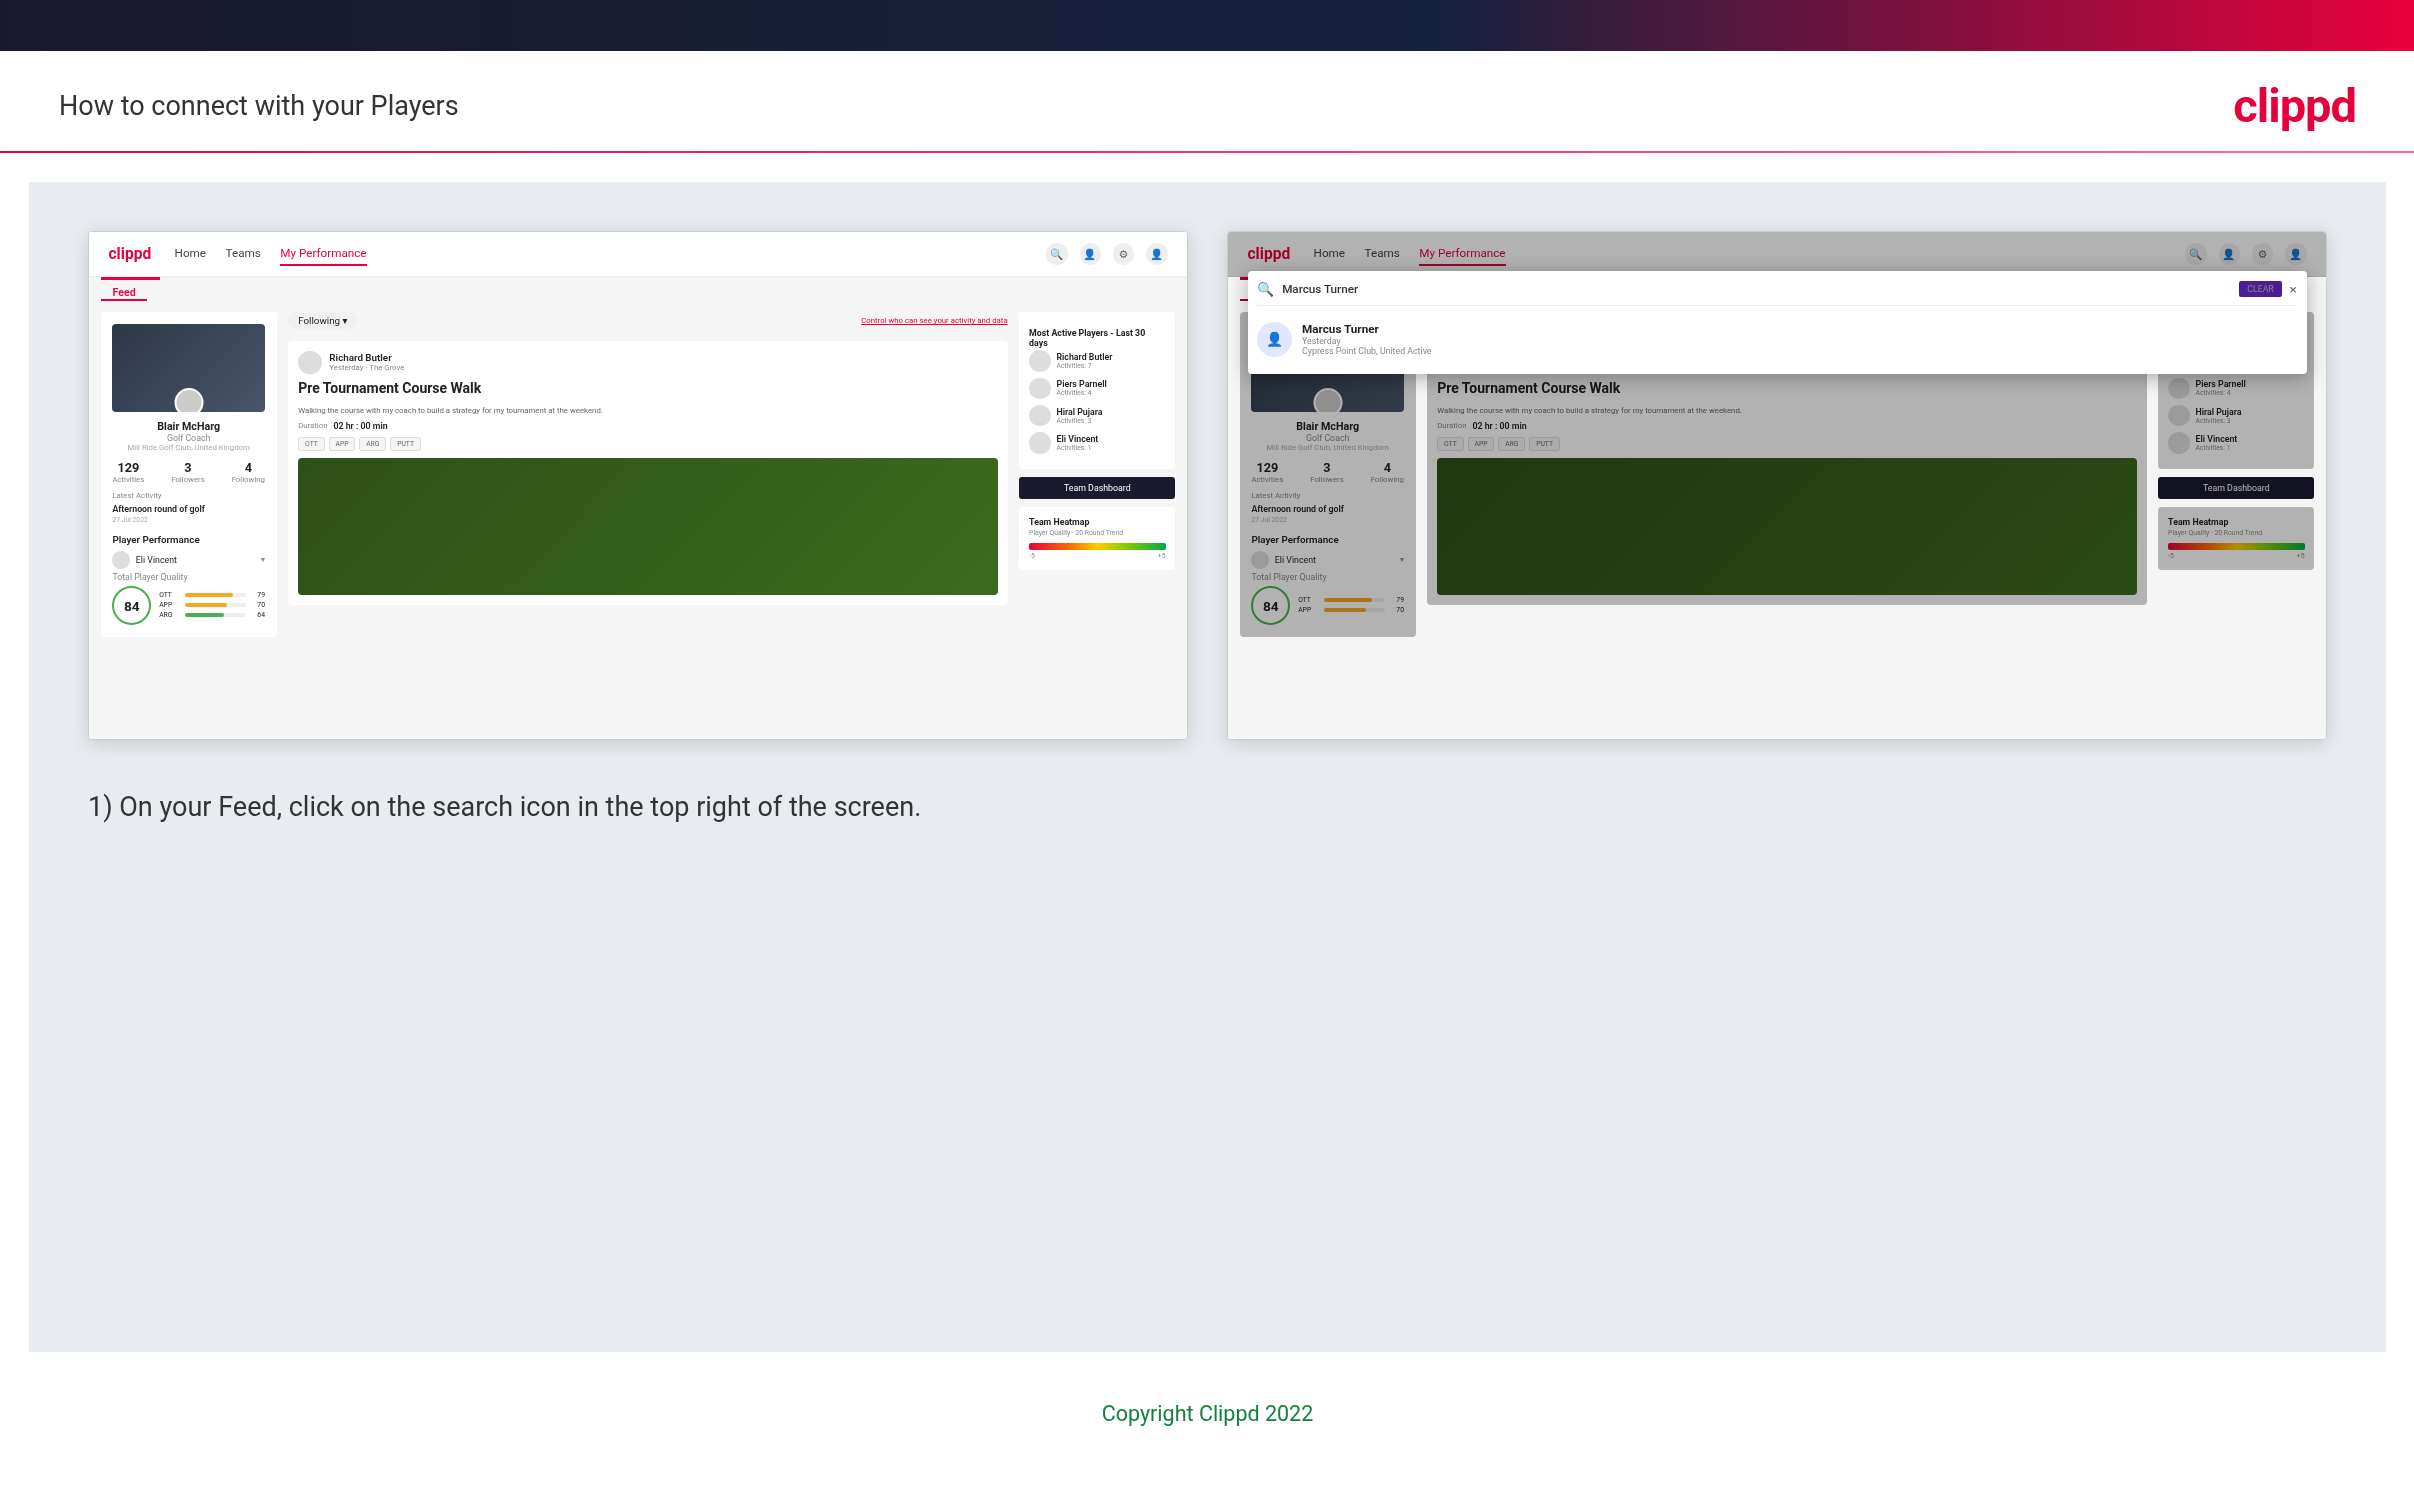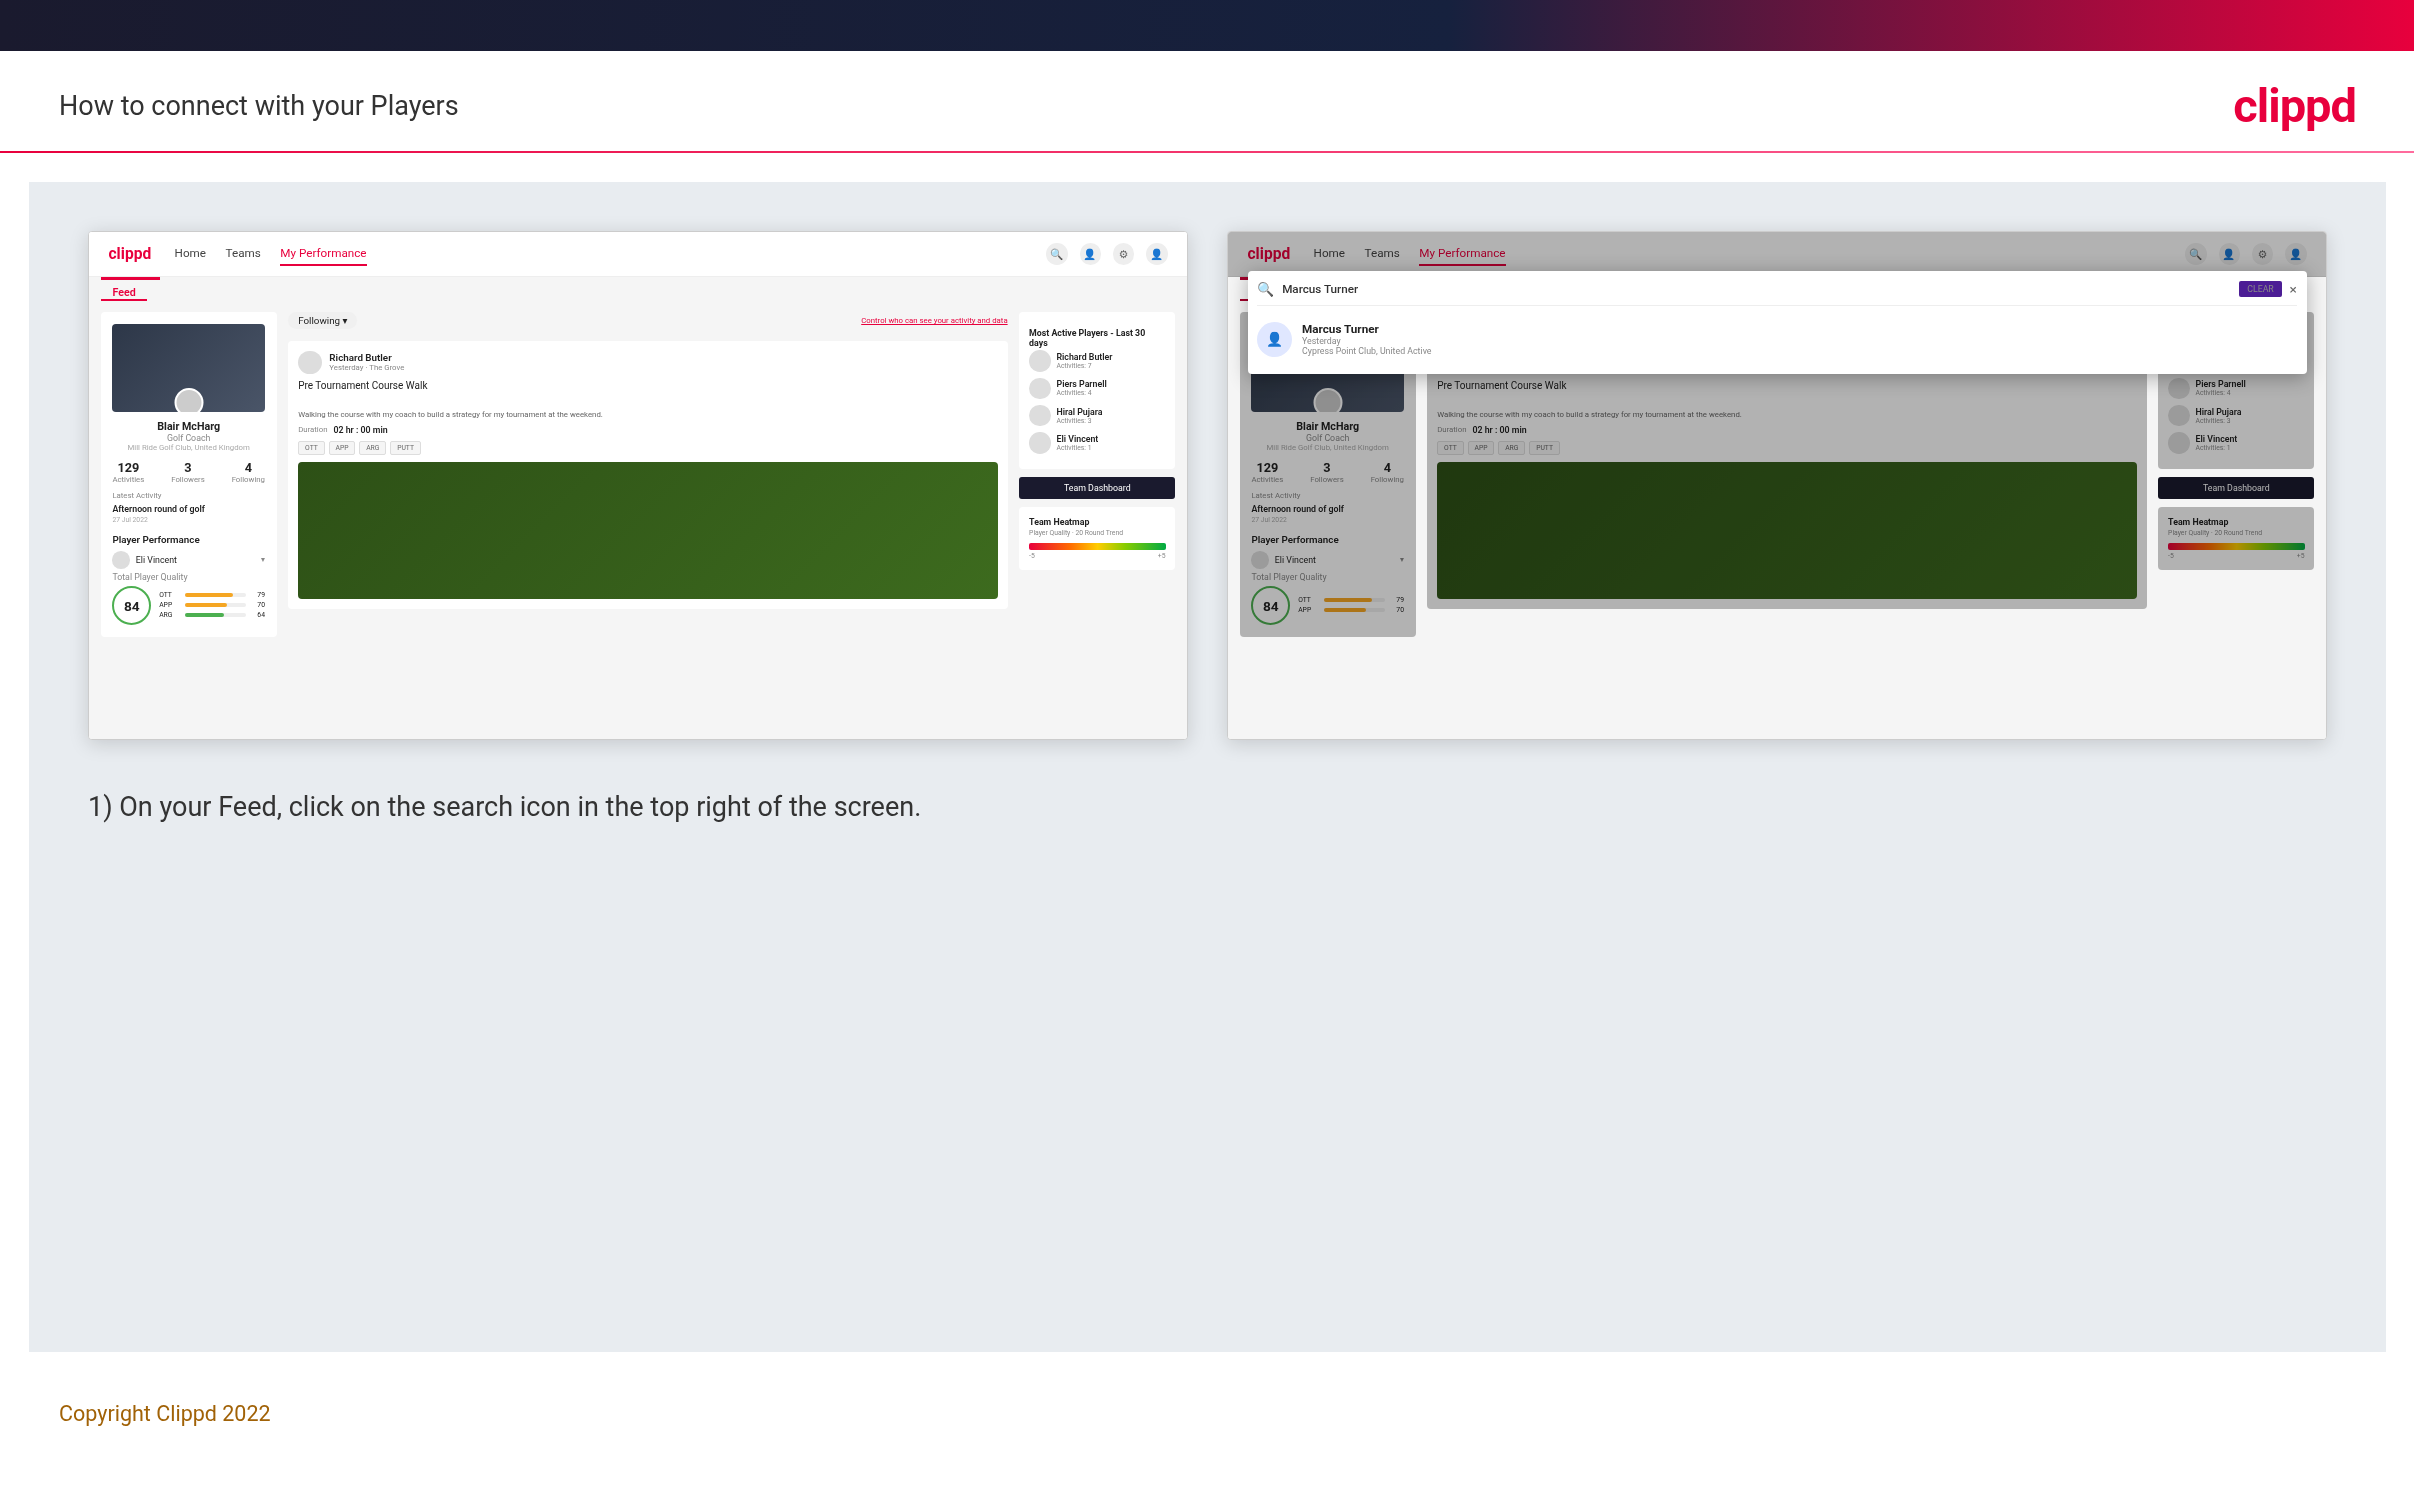--- a/index.html
+++ b/index.html
@@ -325,23 +325,23 @@
     .mini-activity-info { flex: 1; }
     .mini-activity-name {
       font-size: 9.8px;
       font-weight: 600;
     }
     .mini-activity-sub {
       font-size: 7.8px;
       color: #888;
     }
     .mini-activity-title {
-      font-size: 10px;
-      font-weight: 400;
-      margin-bottom: 19px;
+      font-size: 14px;
+      font-weight: 700;
+      margin-bottom: 10px;
     }
     .mini-activity-desc {
       font-size: 7.8px;
       color: #666;
       margin-bottom: 5.9px;
     }
     .mini-duration-row {
       display: flex;
       align-items: center;
       gap: 5.9px;
@@ -520,21 +520,22 @@
       flex: 1;
       font-size: 27px;
       color: #333;
       line-height: 1.4;
     }
 
     
     .footer {
       padding: 19.5px 59px;
       font-size: 21.5px;
-      color: #a16207;
+      color: #15803d;
+      text-align: center;
     }
 
     
     .dimmed {
       filter: brightness(0.7);
     }
     .overlay-container {
       position: relative;
     }
   </style>

